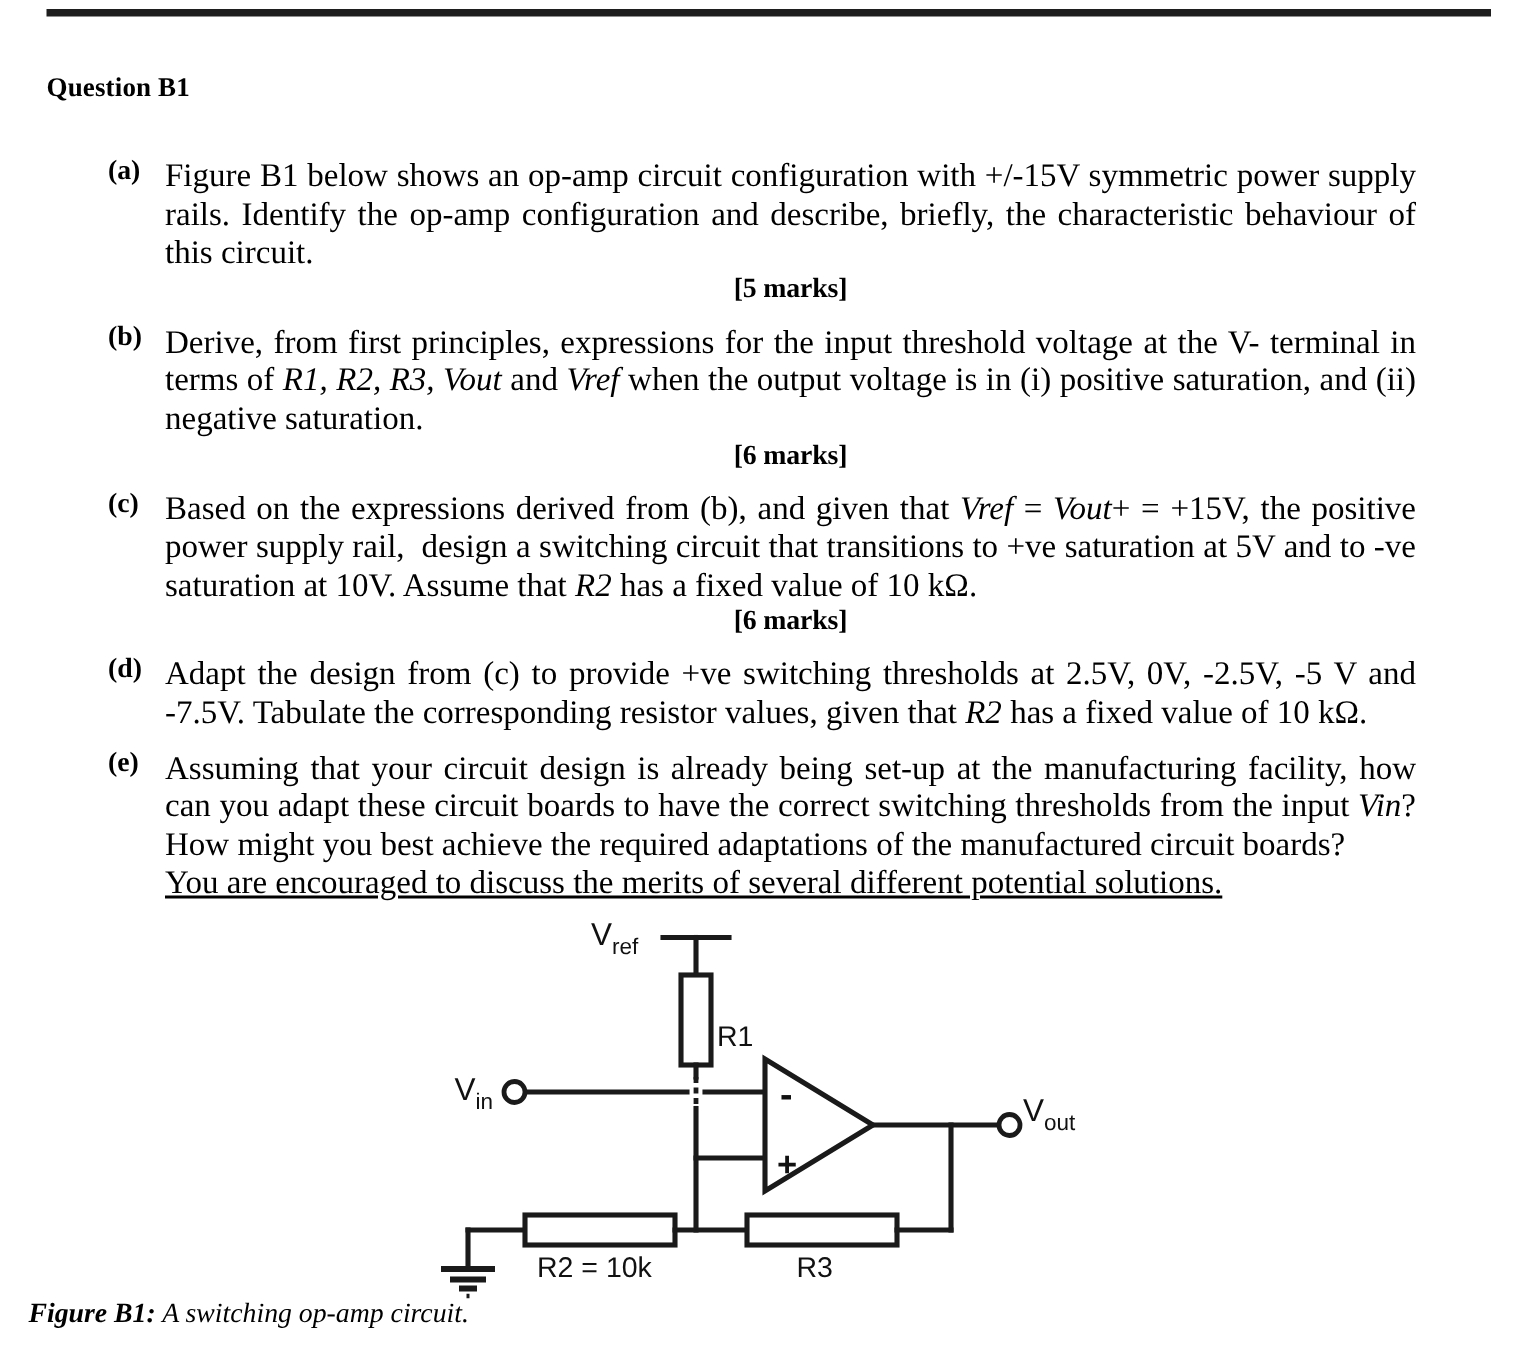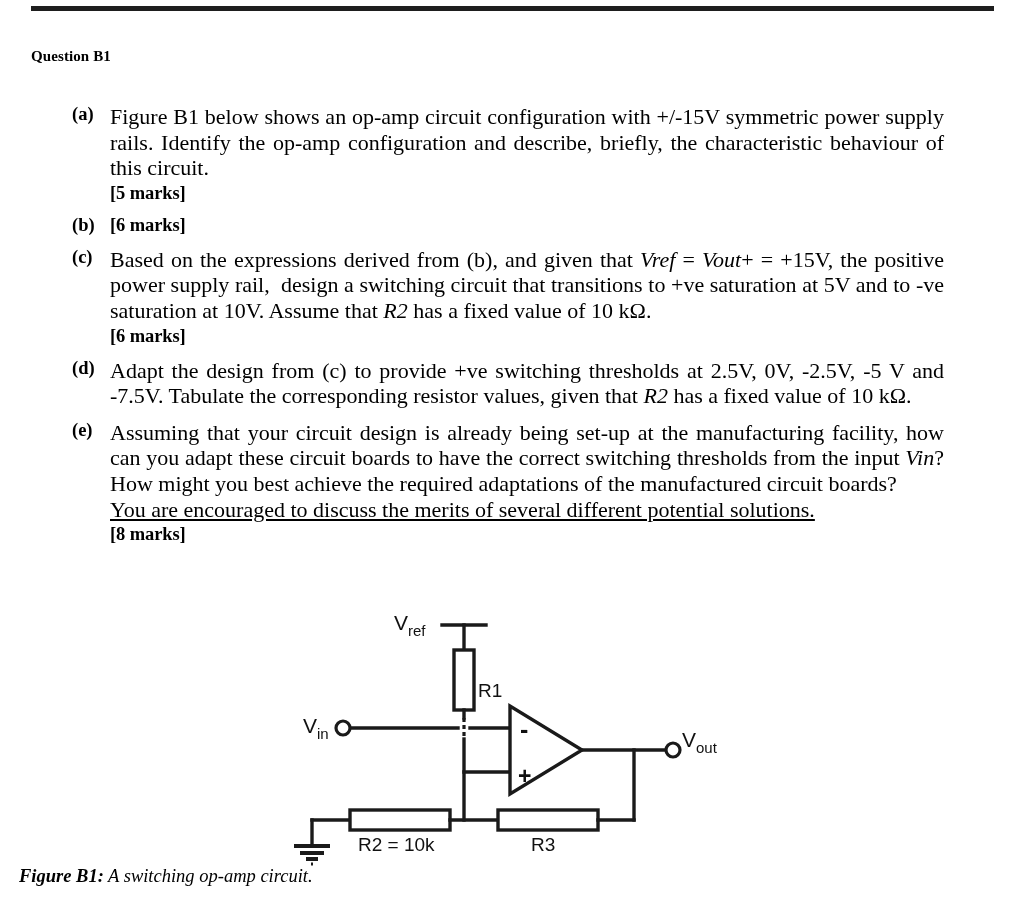--- a/index.html
+++ b/index.html
@@ -33,21 +33,21 @@
     left: 0;
     top: 0;
     width: 1024px;
     height: 903px;
   }
 
   .q-title {
     position: absolute;
     left: 31px;
     top: 48px;
-    font-size: 15px;
+    font-size: 18px;
     font-weight: bold;
     letter-spacing: 0.1px;
   }
 
   
   .qlist {
     position: absolute;
     left: 0;
     top: 104px;
     width: 1024px;
@@ -77,21 +77,21 @@
   }
   .qpara + .qpara {
   }
   .qpara.nojust {
     text-align: left;
     text-decoration: underline;
   }
 
   .marks {
     display: block;
-    text-align: left;
+    text-align: center;
     font-weight: bold;
     font-size: 18.5px;
     margin-top: 2px;
     padding-right: 0px;
     letter-spacing: -0.1px;
   }
 
   em.v {
     font-style: italic;
   }
@@ -140,39 +140,39 @@
   <div class="qlist">
 
     <div class="qitem">
       <span class="qlabel">(a)</span>
       <p class="qpara">Figure B1 below shows an op-amp circuit configuration with +/-15V symmetric power supply rails. Identify the op-amp configuration and describe, briefly, the characteristic behaviour of this circuit.</p>
       <span class="marks">[5 marks]</span>
     </div>
 
     <div class="qitem">
       <span class="qlabel">(b)</span>
+      <p class="qpara">Derive, from first principles, expressions for the input threshold voltage at the V- terminal in terms of <em class="v">R1, R2, R3, Vout</em> and <em class="v">Vref</em> when the output voltage is in (i) positive saturation, and (ii) negative saturation.</p>
       <span class="marks">[6 marks]</span>
     </div>
 
     <div class="qitem">
       <span class="qlabel">(c)</span>
       <p class="qpara">Based on the expressions derived from (b), and given that <em class="v">Vref</em> = <em class="v">Vout</em>+ = +15V, the positive power supply rail,&nbsp; design a switching circuit that transitions to +ve saturation at 5V and to -ve saturation at 10V. Assume that <em class="v">R2</em> has a fixed value of 10 kΩ.</p>
       <span class="marks">[6 marks]</span>
     </div>
 
     <div class="qitem">
       <span class="qlabel">(d)</span>
       <p class="qpara">Adapt the design from (c) to provide +ve switching thresholds at 2.5V, 0V, -2.5V, -5 V and -7.5V. Tabulate the corresponding resistor values, given that <em class="v">R2</em> has a fixed value of 10 kΩ.</p>
     </div>
 
     <div class="qitem">
       <span class="qlabel">(e)</span>
       <p class="qpara">Assuming that your circuit design is already being set-up at the manufacturing facility, how can you adapt these circuit boards to have the correct switching thresholds from the input <em class="v">Vin</em>? How might you best achieve the required adaptations of the manufactured circuit boards?</p>
       <p class="qpara nojust">You are encouraged to discuss the merits of several different potential solutions.</p>
-      <span class="marks">[8 marks]</span>
     </div>
 
   </div>
 
   <div class="figure-wrap">
     <svg class="circuit" width="460" height="260" viewBox="0 0 460 260">
 
       <g stroke="#1a1a1a" fill="none" stroke-width="3.4" stroke-linecap="square">
 
         <line x1="160" y1="17" x2="204" y2="17"></line>

